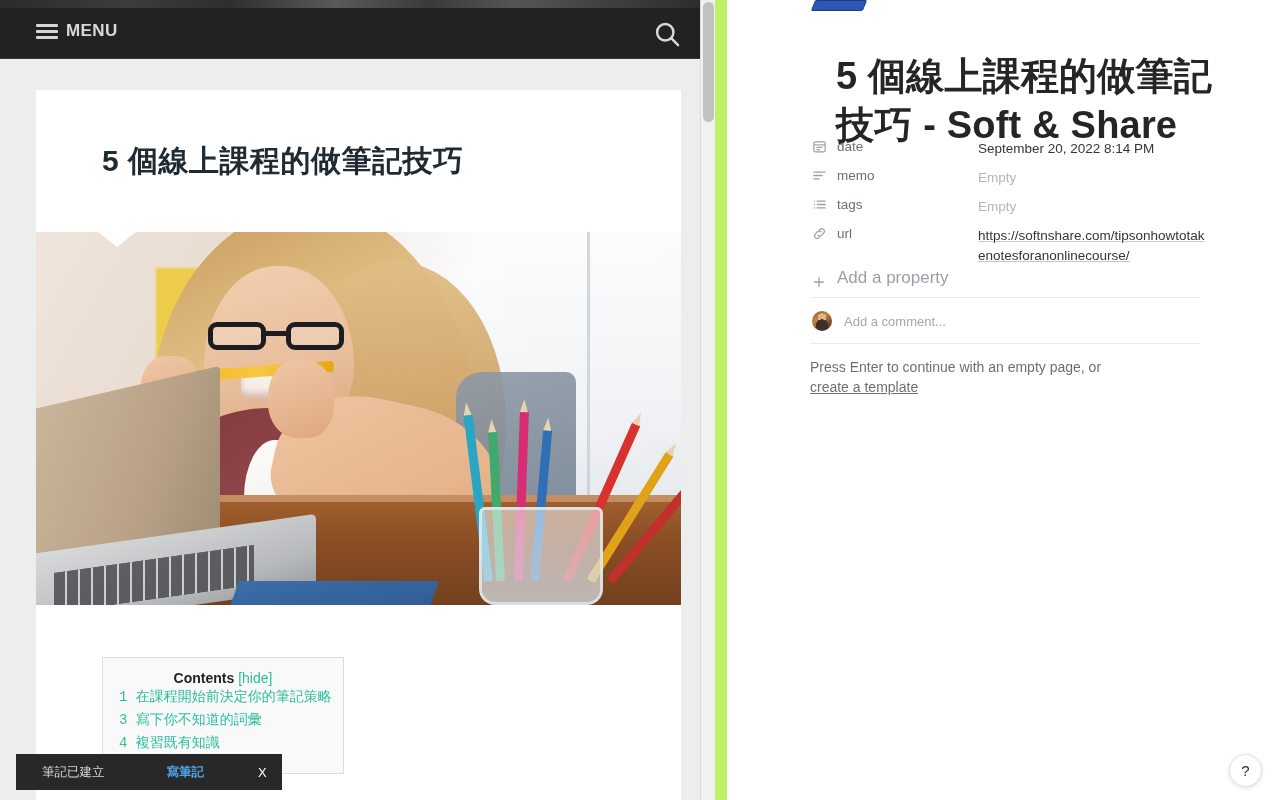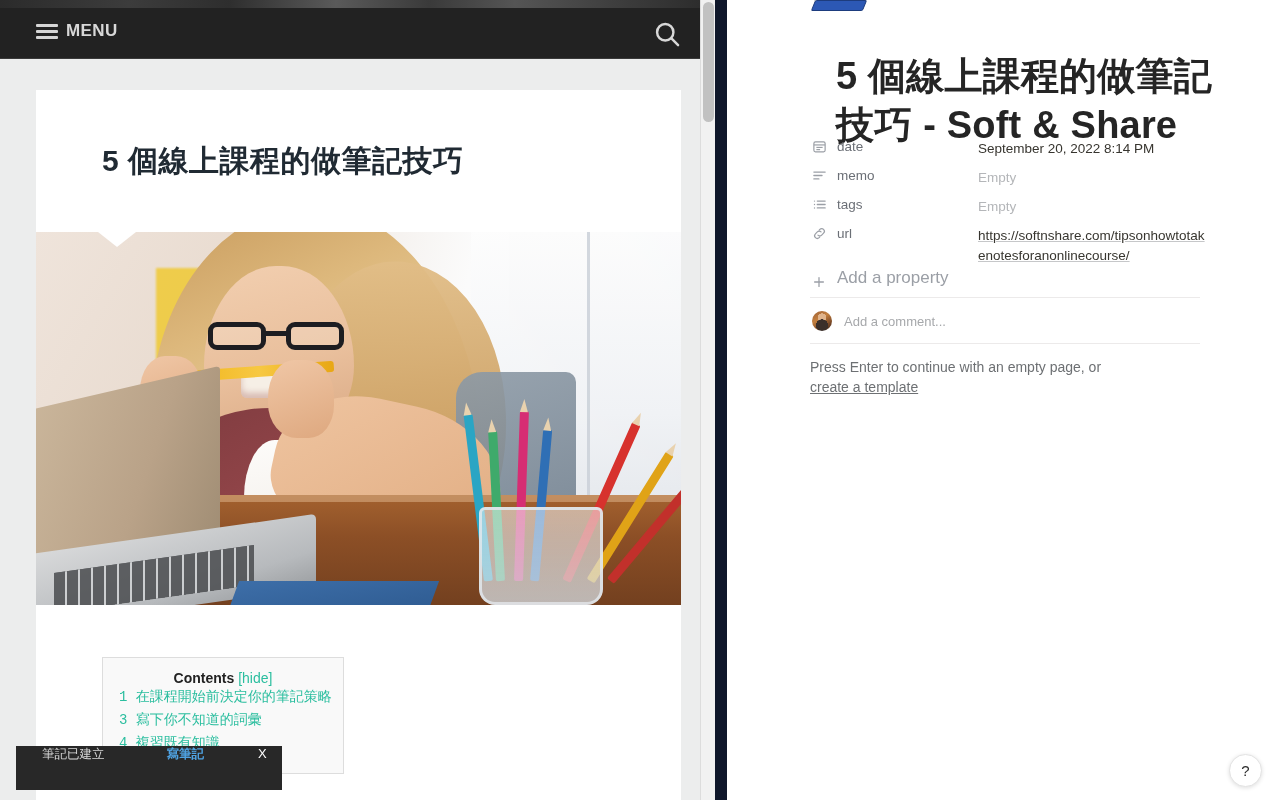--- a/index.html
+++ b/index.html
@@ -10,21 +10,21 @@
     height: 800px;
     overflow: hidden;
     background: #ffffff;
     font-family: "Liberation Sans", "DejaVu Sans", sans-serif;
   }
 
   #screen {
     position: relative;
     width: 1280px;
     height: 800px;
-    background: #0f172a;
+    background: #bef264;
   }
 
   
   #left-panel {
     position: absolute;
     left: 0; top: 0;
     width: 715px;
     height: 800px;
     background: #eceded;
     overflow: hidden;
@@ -309,23 +309,24 @@
     line-height: 1.65;
     cursor: pointer;
     white-space: nowrap;
     font-family: Liberation Mono, monospace;
   }
 
   
   .toast {
     position: absolute;
     left: 16px; bottom: 10px;
-    width: 266px; height: 44px;
+    width: 266px; height: 36px;
     background: #282828;
     display: flex;
+    align-items: center;
     z-index: 40;
   }
   .toast-msg {
     color: #d8d8d8;
     font-size: 12.5px;
     margin-left: 26px;
   }
   .toast-action {
     color: #4fa3e3;
     font-size: 12.5px;

